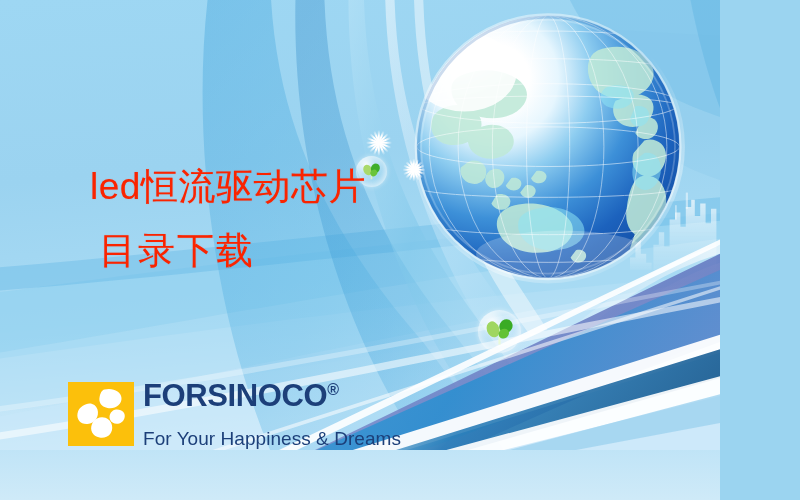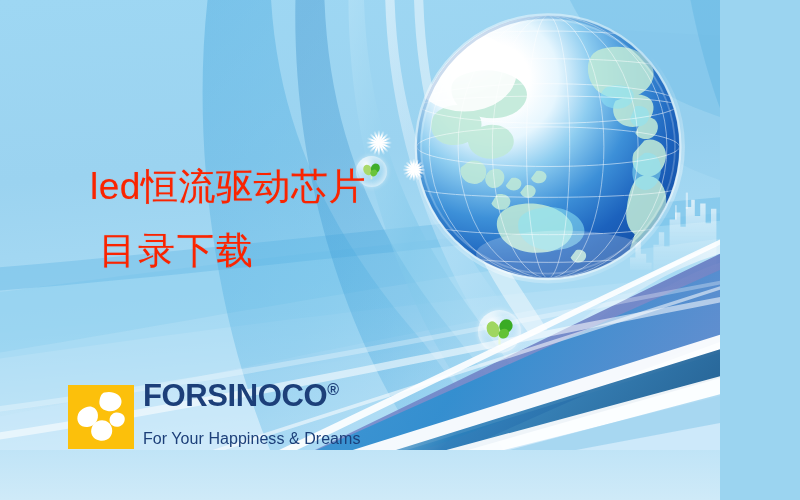--- a/index.html
+++ b/index.html
@@ -35,21 +35,21 @@
     background:
       radial-gradient(circle at 32% 28%, rgba(255,255,255,0.92) 0%, rgba(255,255,255,0.30) 30%, rgba(255,255,255,0.07) 55%, rgba(255,255,255,0.22) 83%, rgba(255,255,255,0.78) 96%, rgba(255,255,255,0.35) 100%);
     box-shadow:inset 0 0 8px rgba(255,255,255,0.85), 0 0 5px rgba(255,255,255,0.45);
   }
   .bubble .sprout { position:absolute; inset:0; }
 
   
   #logo-block {
     position:absolute;
     left:68px; top:378px;
-    display:flex; align-items:flex-end;
+    display:flex; align-items:center;
     z-index:40;
   }
   #logo-mark {
     width:66px; height:64px;
     background:#fcc00b;
     position:relative;
     flex:0 0 auto;
   }
   #logo-mark svg { display:block; width:100%; height:100%; }
   #logo-text {
@@ -67,21 +67,21 @@
     white-space:nowrap;
   }
   #logo-name .reg {
     font-size:16px;
     vertical-align:super;
     line-height:0;
     letter-spacing:0;
   }
   #logo-tagline {
     font-family:"Liberation Sans", sans-serif;
-    font-size:16px;
+    font-size:19px;
     line-height:21px;
     color:#1c3f79;
     letter-spacing:0.05px;
     white-space:nowrap;
     margin-top:17px;
   }
 
   
   #headline {
     position:absolute;

